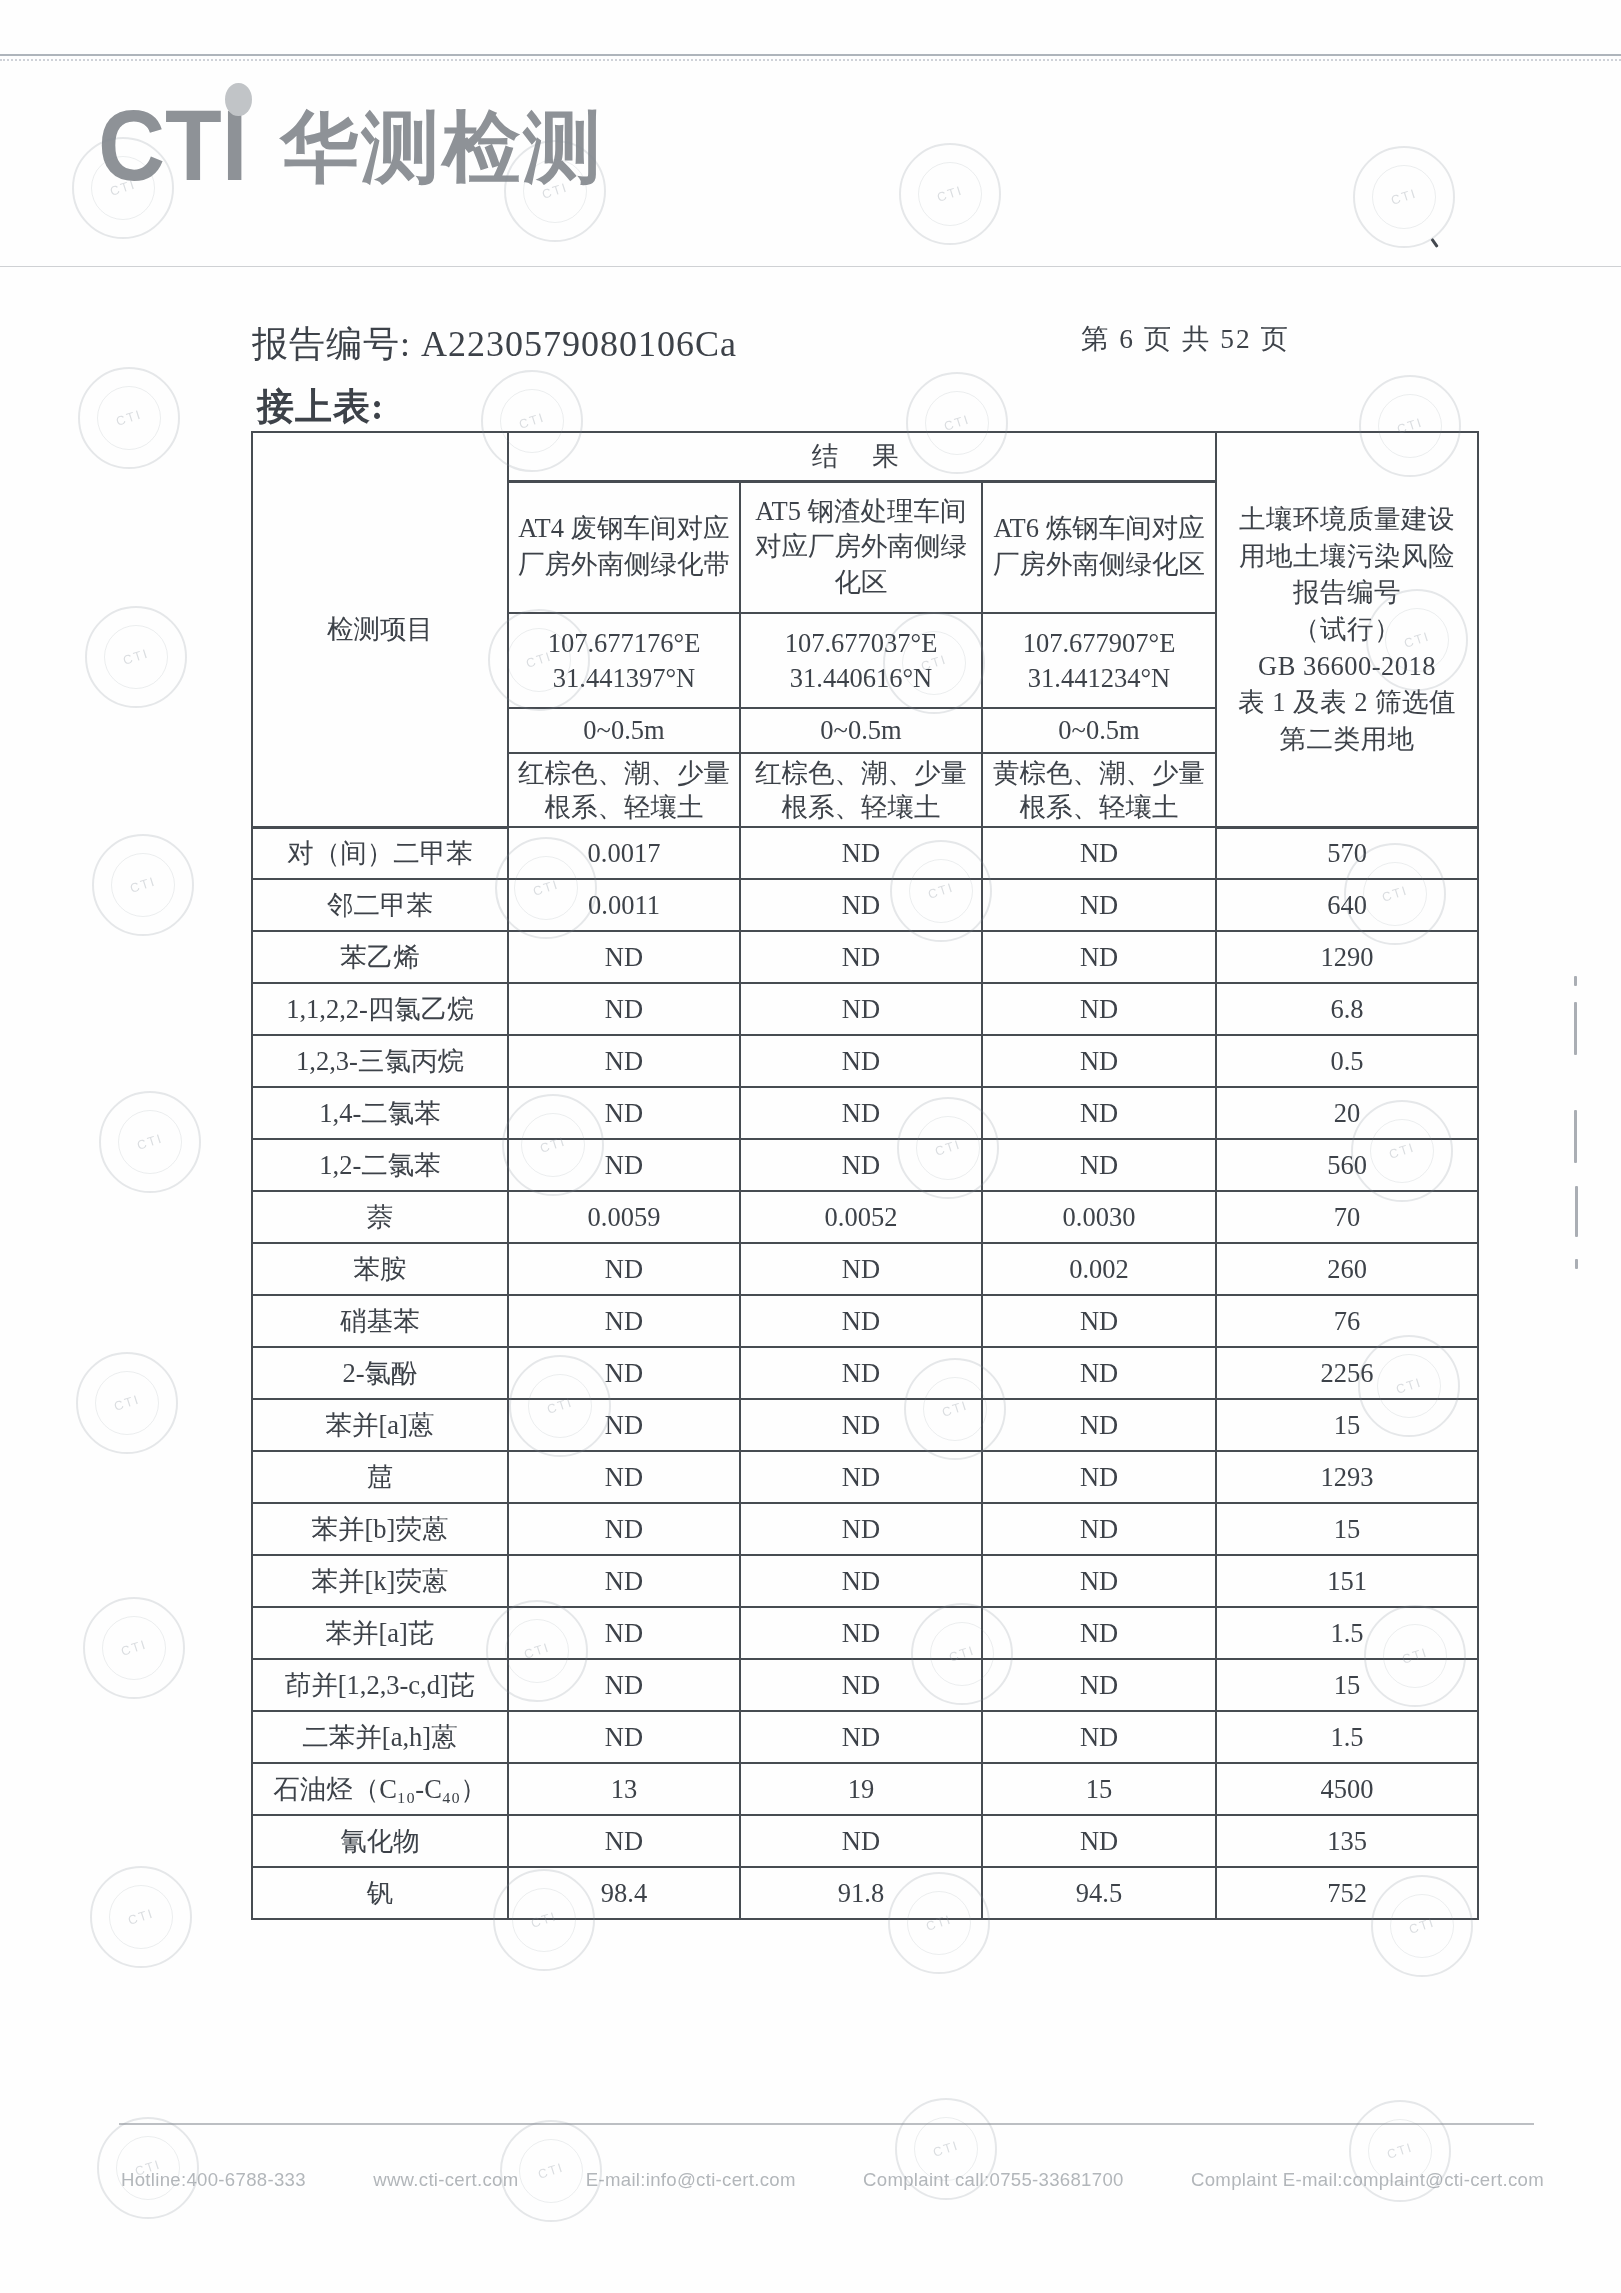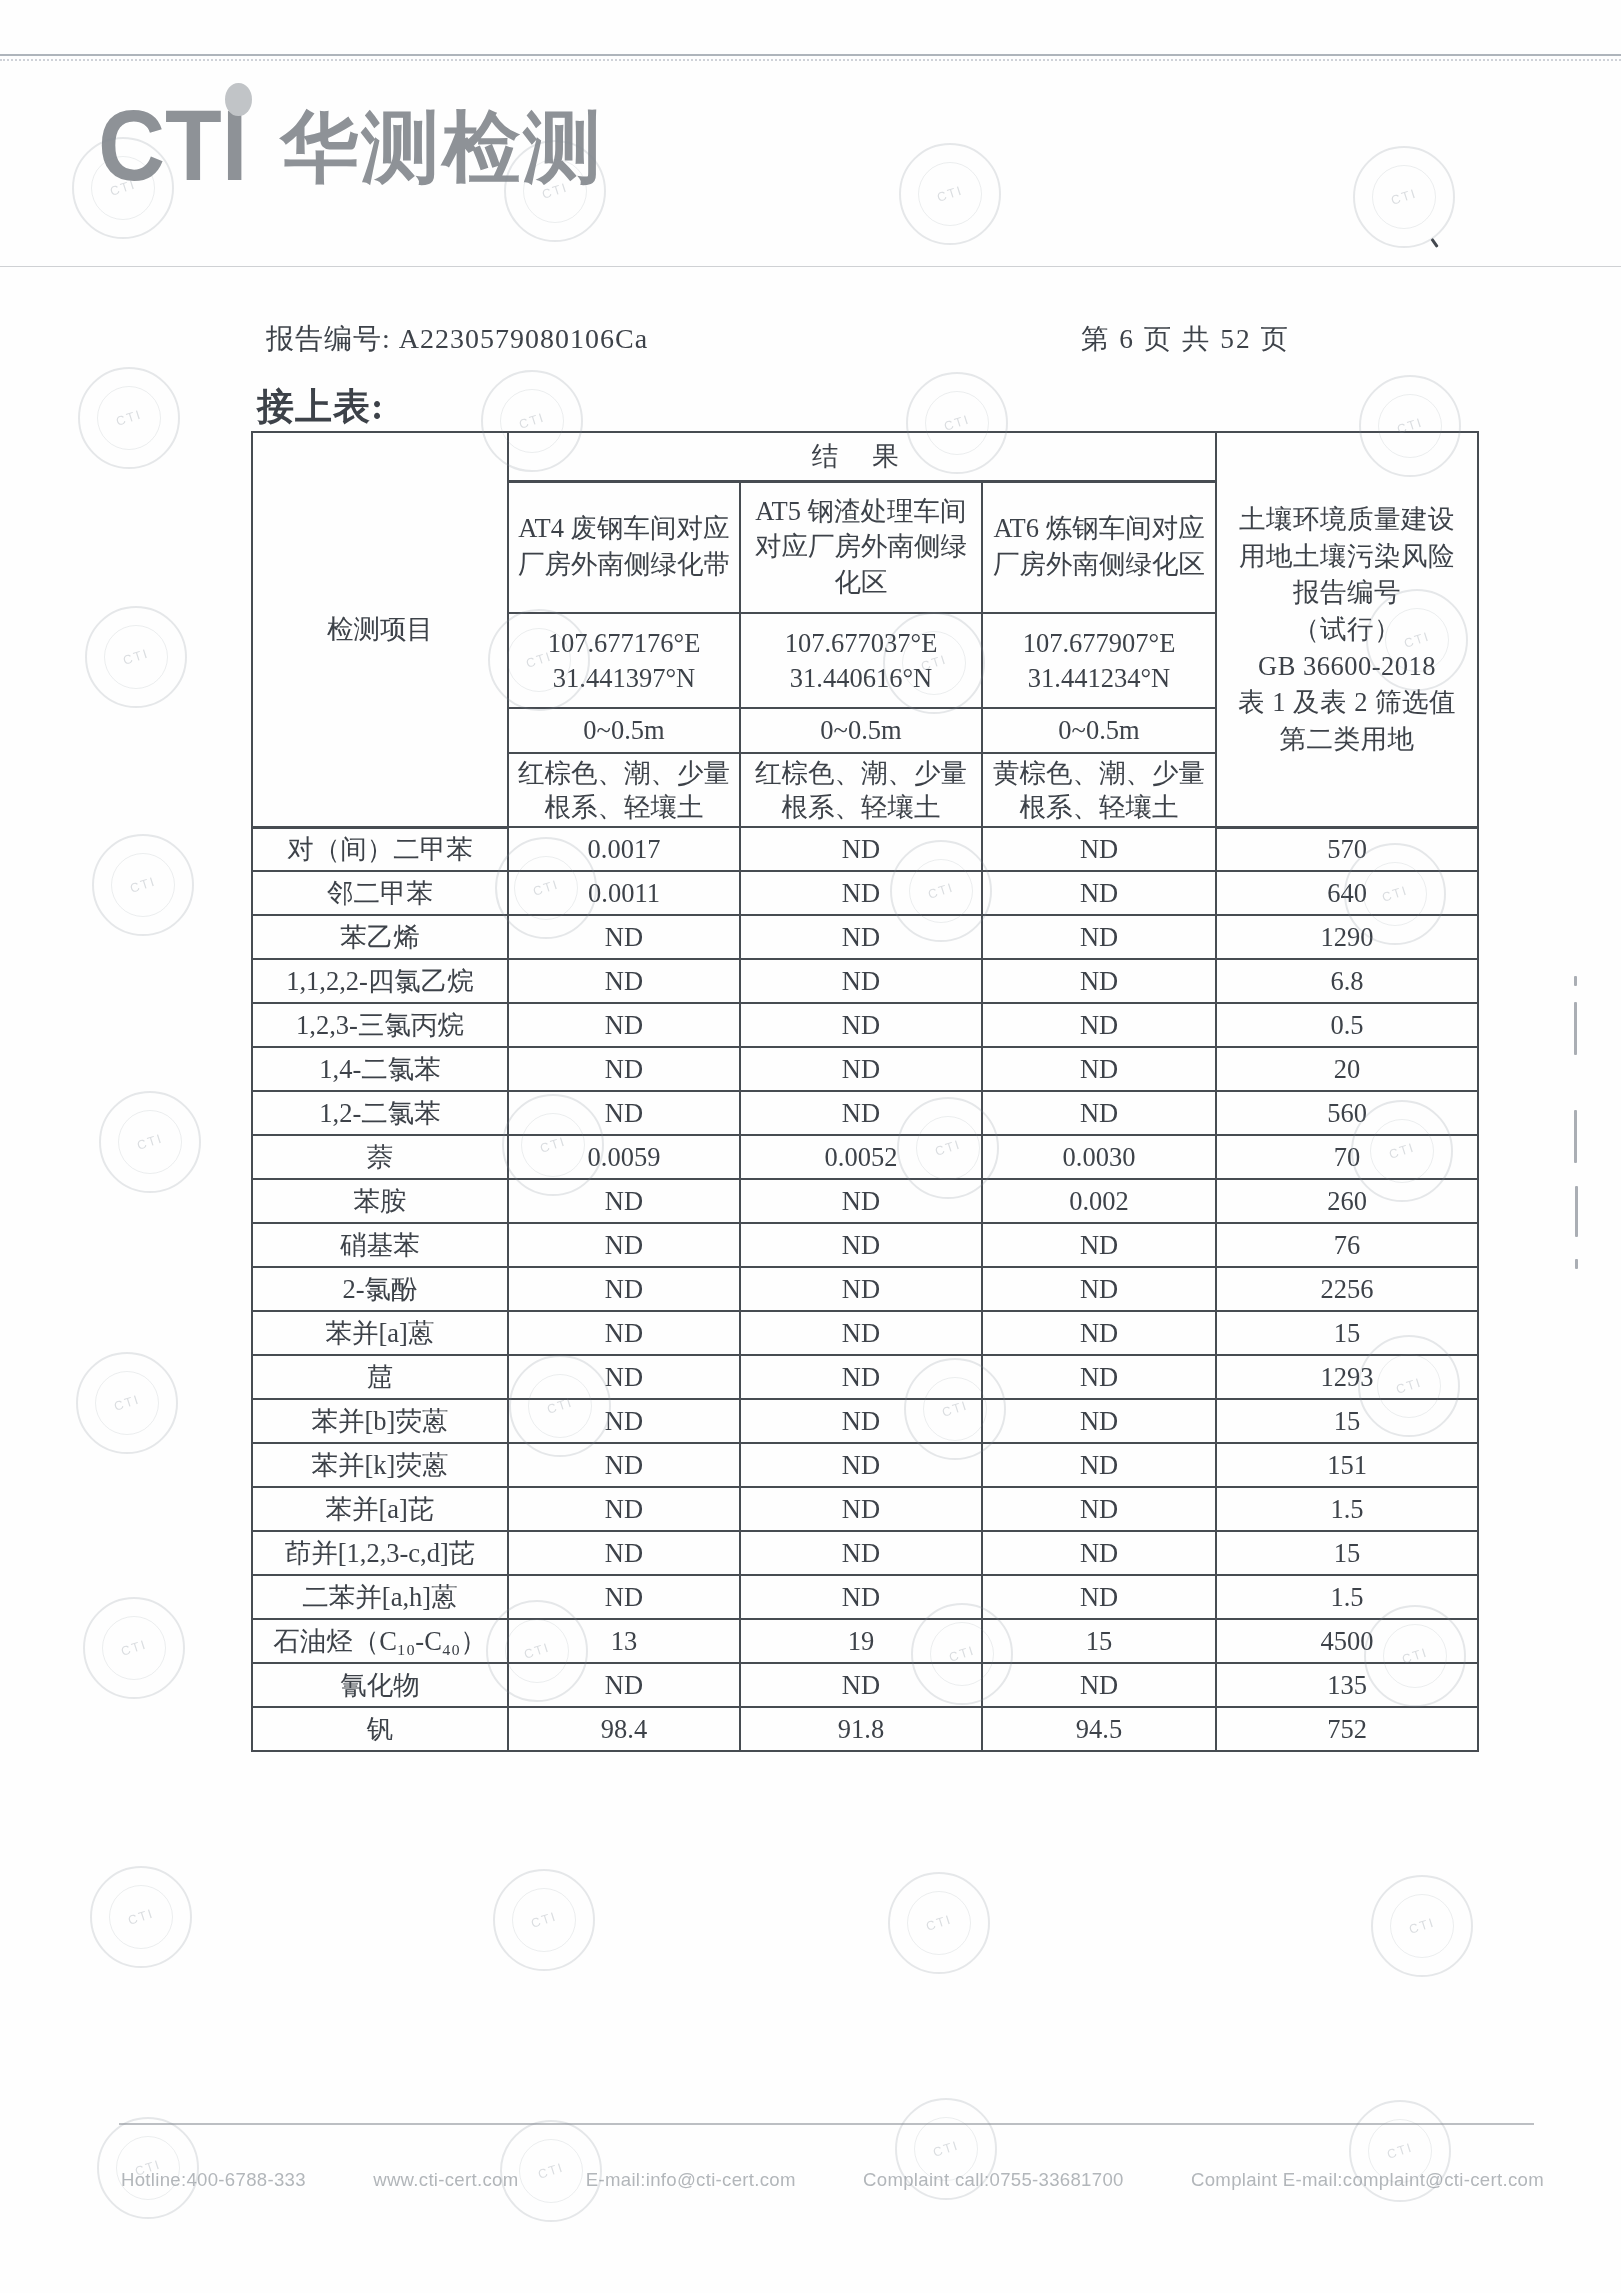--- a/index.html
+++ b/index.html
@@ -51,42 +51,42 @@
     display:inline-block;vertical-align:top;margin-left:15.7px;margin-top:7.8px;
     font-weight:bold;font-size:78px;line-height:1;
     color:#8e9297;letter-spacing:2.9px;
   }
   
   .page-title{
     position:absolute;left:118px;right:0;top:222px;
     text-align:center;font-size:45px;letter-spacing:25.5px;
     color:#383d44;white-space:nowrap;
   }
-  .report-line{position:absolute;left:266px;top:320px;font-size:28px;letter-spacing:1px;}
+  .report-line{position:absolute;left:252px;top:320px;font-size:36px;letter-spacing:1px;}
   .page-indicator{position:absolute;left:1081px;top:321px;font-size:27.4px;letter-spacing:2px;}
   .continued{position:absolute;left:257px;top:382px;font-size:37px;font-weight:bold;letter-spacing:1px;}
   
   table.results{
     position:absolute;left:251px;top:431px;
     width:1226px;border-collapse:collapse;table-layout:fixed;
     font-size:26.5px;color:#3d4249;
   }
   table.results td{
     border:2px solid #474c52;
     text-align:center;vertical-align:middle;
     padding:0 3.9px;overflow:hidden;
   }
   tr.r-result{height:49px;}
   tr.r-result td{border-bottom-width:3.9px;}
   tr.r-loc{height:132px;}
   tr.r-coord{height:95px;}
   tr.r-depth{height:45px;}
   tr.r-soil{height:74px;}
   tr.r-soil td{border-bottom-width:2.9px;}
-  tr.datarow{height:44px;}
+  tr.datarow{height:52px;}
   .result-head{letter-spacing:13.7px;}
   .loc-cell{line-height:1.35;}
   .soil-cell{line-height:1.3;}
   .std-head{line-height:1.38;letter-spacing:0.5px;}
   .coord-cell div{line-height:1.3;}
   
   .footer-rule{
     position:absolute;left:119px;top:2123px;width:1415px;height:0;
     border-top:2px solid rgba(165,170,175,.75);
   }

